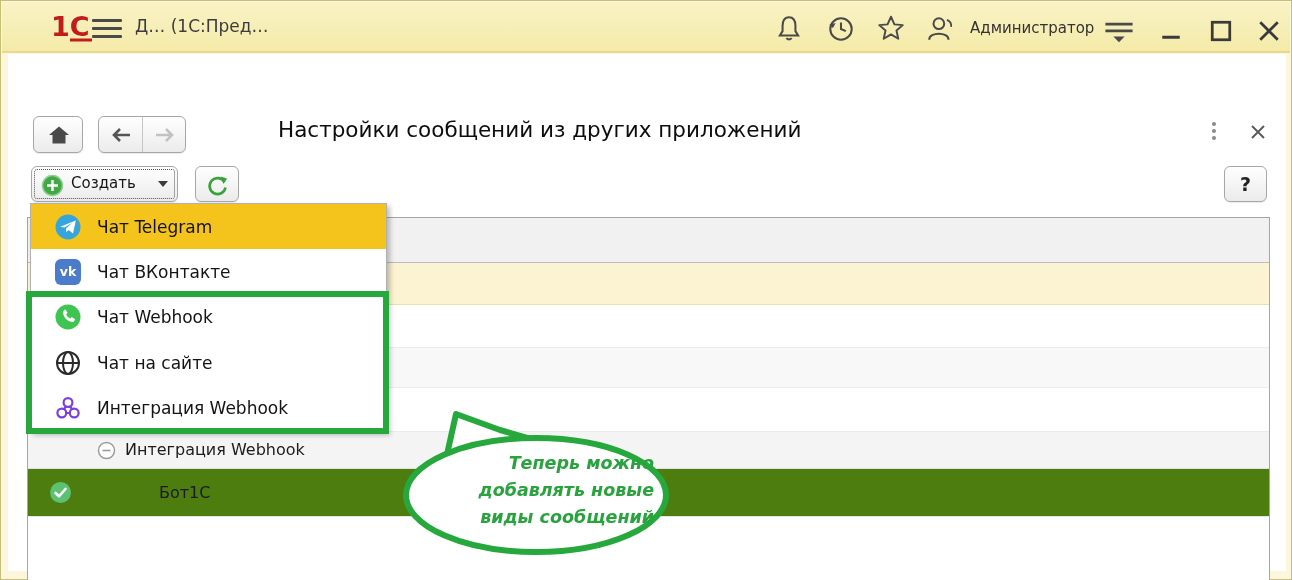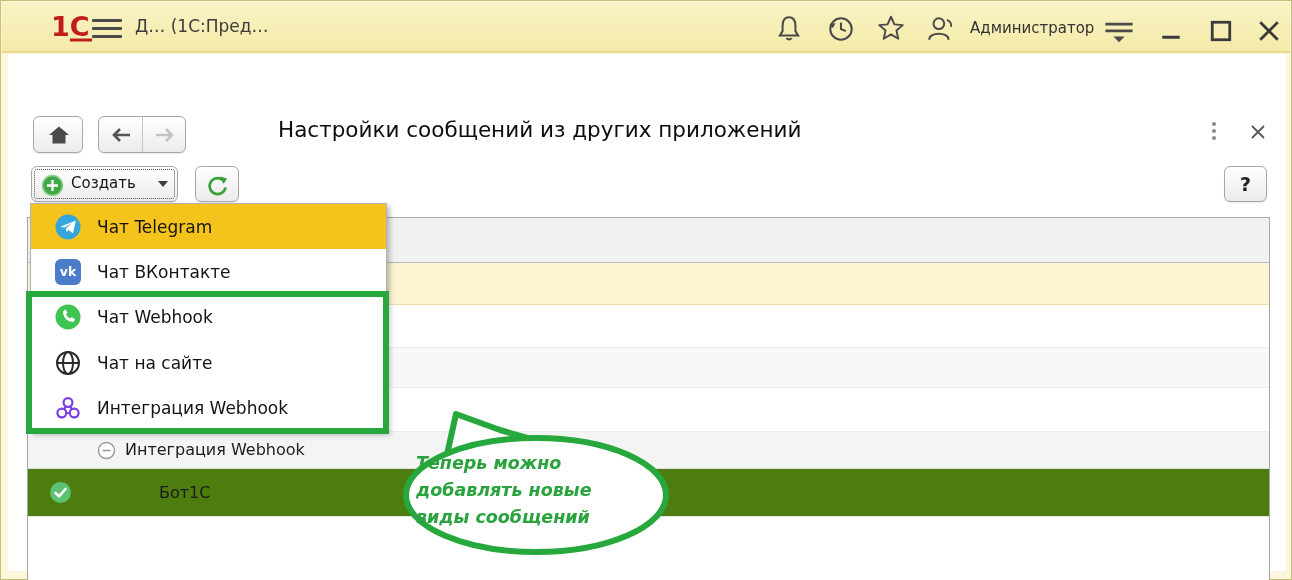--- a/index.html
+++ b/index.html
@@ -78,21 +78,21 @@
   .menu-item .mi-icon { width:26px; height:26px; margin-left:24px; position:relative; flex:none; }
   .menu-item .mi-label { margin-left:16px; font-size:17px; color:#141414; white-space:nowrap; }
   .vk-badge { position:absolute; inset:0; background:#4a7cc9; border-radius:6px;
     color:#fff; font-weight:bold; font-size:12.5px; text-align:center; line-height:26px; }
 
   
   .green-rect { position:absolute; left:18px; top:237px; width:363px; height:143px;
     border:6px solid #27a83c; z-index:20; pointer-events:none; }
   .callout { position:absolute; left:388px; top:352px; width:285px; height:155px; z-index:20; }
   .callout-text { position:absolute; left:408px; top:396px; width:238px; z-index:21;
-    text-align:left; font-size:17.5px; font-weight:bold; font-style:italic;
+    text-align:right; font-size:17.5px; font-weight:bold; font-style:italic;
     color:#2aa33e; line-height:27px; }
   .callout-text span { display:block; }
 </style>
 </head>
 <body>
 
 <div class="frame">
 
   <div class="titlebar">
     <svg class="abs logo-svg" width="44" height="36" viewBox="0 0 44 36">

